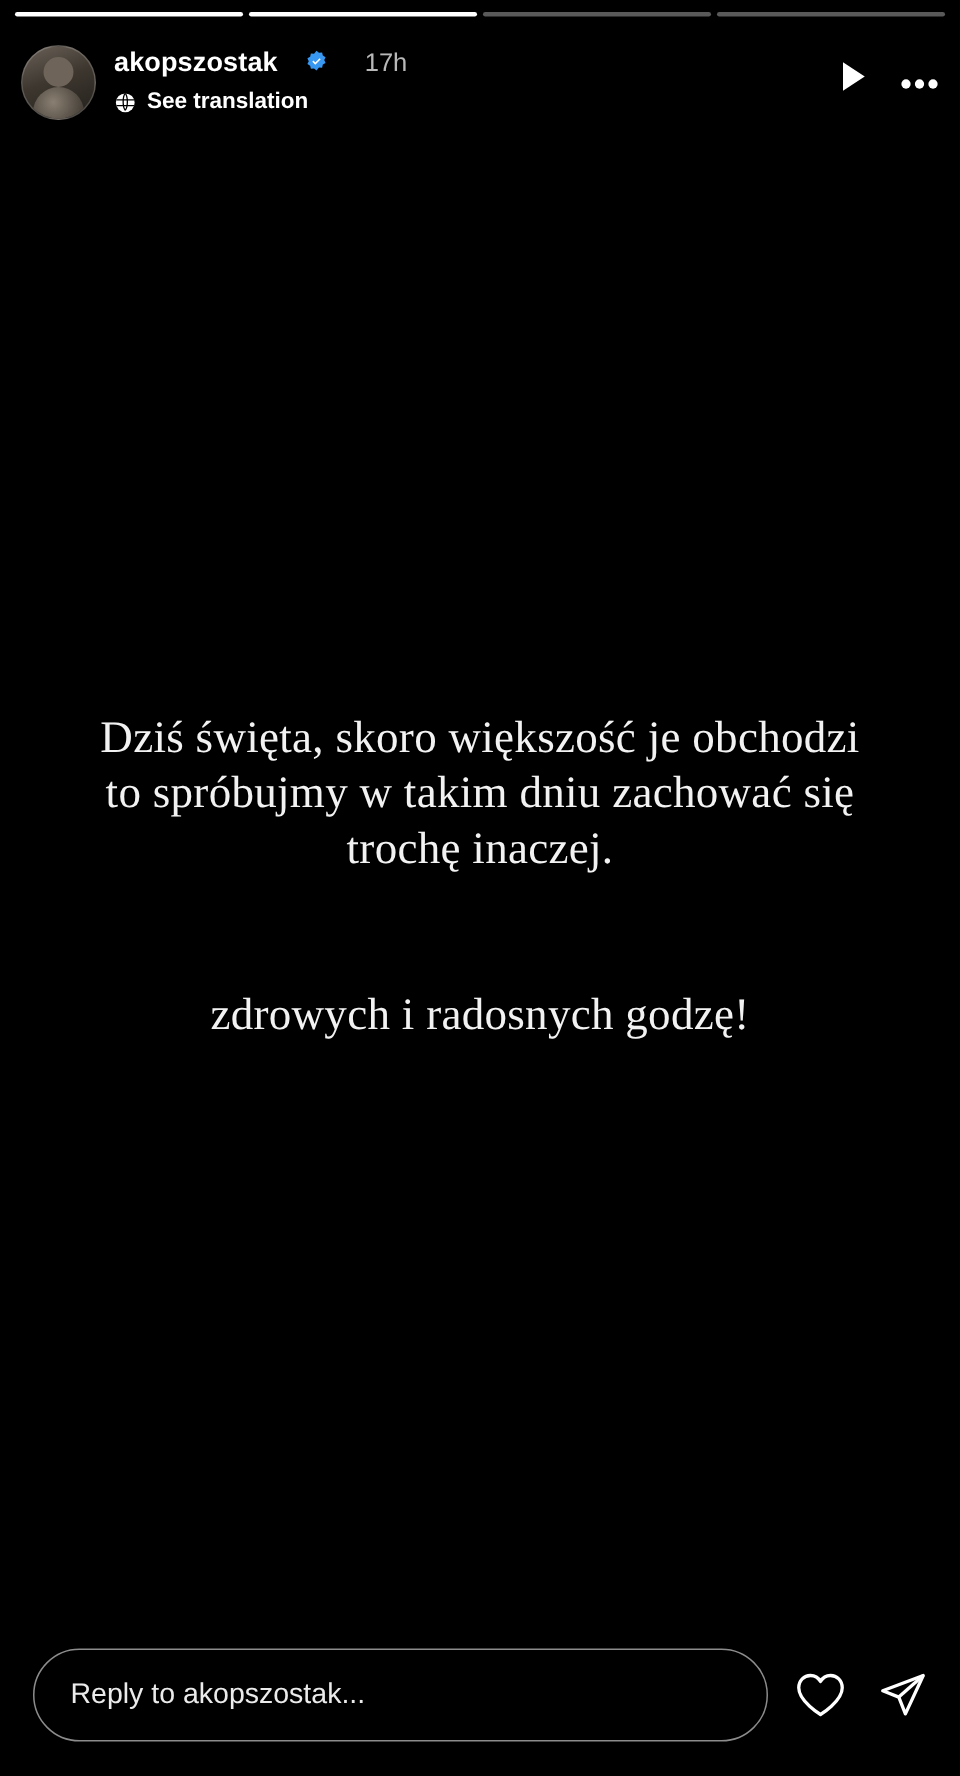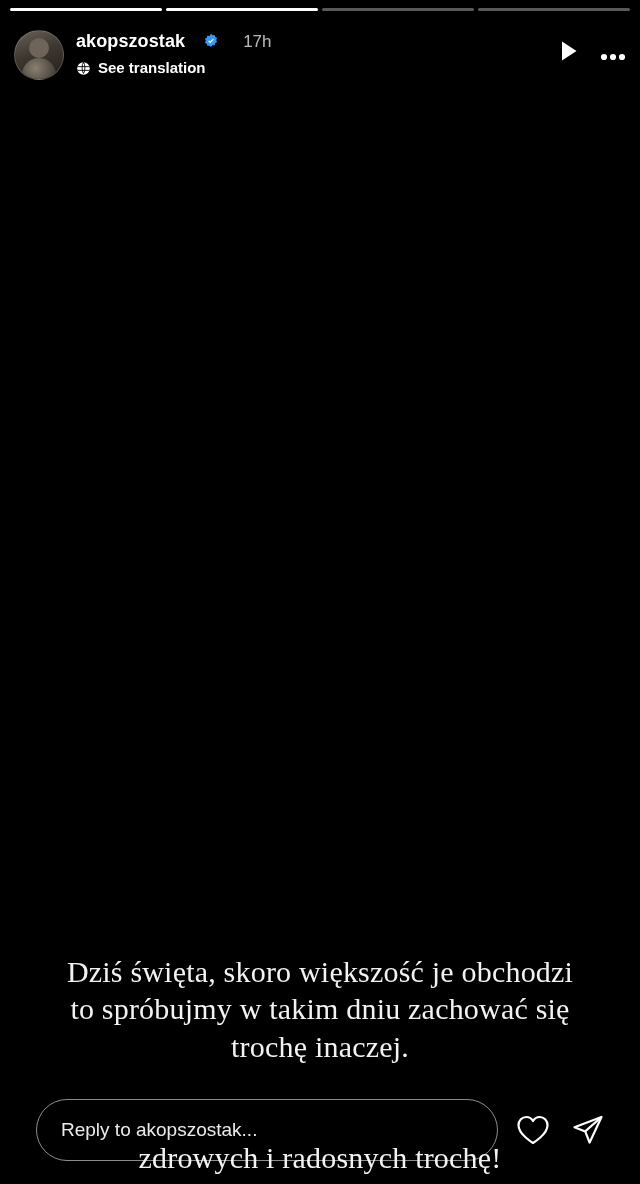--- a/index.html
+++ b/index.html
@@ -131,21 +131,21 @@
     margin-left: 10px;
   }
   .play-icon { width: 18px; height: 22px; display: block; }
   .more-icon { width: 26px; height: 8px; display: block; }
 
   
   .story-body {
     position: absolute;
     top: 0; left: 0; right: 0; bottom: 0;
     display: flex;
-    align-items: flex-end;
+    align-items: center;
     justify-content: center;
     padding: 0 56px;
   }
   .story-text {
     width: 100%;
     text-align: center;
     font-family: "Liberation Serif", serif;
     font-size: 30px;
     line-height: 1.24;
     color: #f2f2f2;
@@ -156,21 +156,21 @@
   .story-text p + p { margin-top: 32px; }
   .story-text p.spaced-top { margin-top: 74px; }
 
   
   .footer {
     position: absolute;
     left: 0; right: 0; bottom: 0;
     height: 108px;
     display: flex;
     align-items: center;
-    padding: 0 36px;
+    padding: 0 22px;
     gap: 18px;
   }
   .reply-box {
     flex: 1 1 auto;
     height: 62px;
     border: 1.5px solid rgba(255,255,255,0.55);
     border-radius: 32px;
     display: flex;
     align-items: center;
     padding: 0 24px;
@@ -237,21 +237,21 @@
         <circle cx="13" cy="4" r="3.1" fill="#ffffff"></circle>
         <circle cx="22" cy="4" r="3.1" fill="#ffffff"></circle>
       </svg>
     </span>
   </div>
 </div>
 
 <div class="story-body">
   <div class="story-text">
     <p>Dziś święta, skoro większość je obchodzi to spróbujmy w takim dniu zachować się trochę inaczej.</p>
-    <p class="spaced-top">zdrowych i radosnych trochę!</p>
+    <p class="spaced-top">zdrowych i radosnych godzę!</p>
   </div>
 </div>
 
 <div class="footer">
   <div class="reply-box">
     <span class="reply-placeholder">Reply to akopszostak...</span>
   </div>
   <div class="footer-actions">
     <span class="heart-icon">
       <svg viewBox="0 0 34 32" width="34" height="32" aria-hidden="true">

